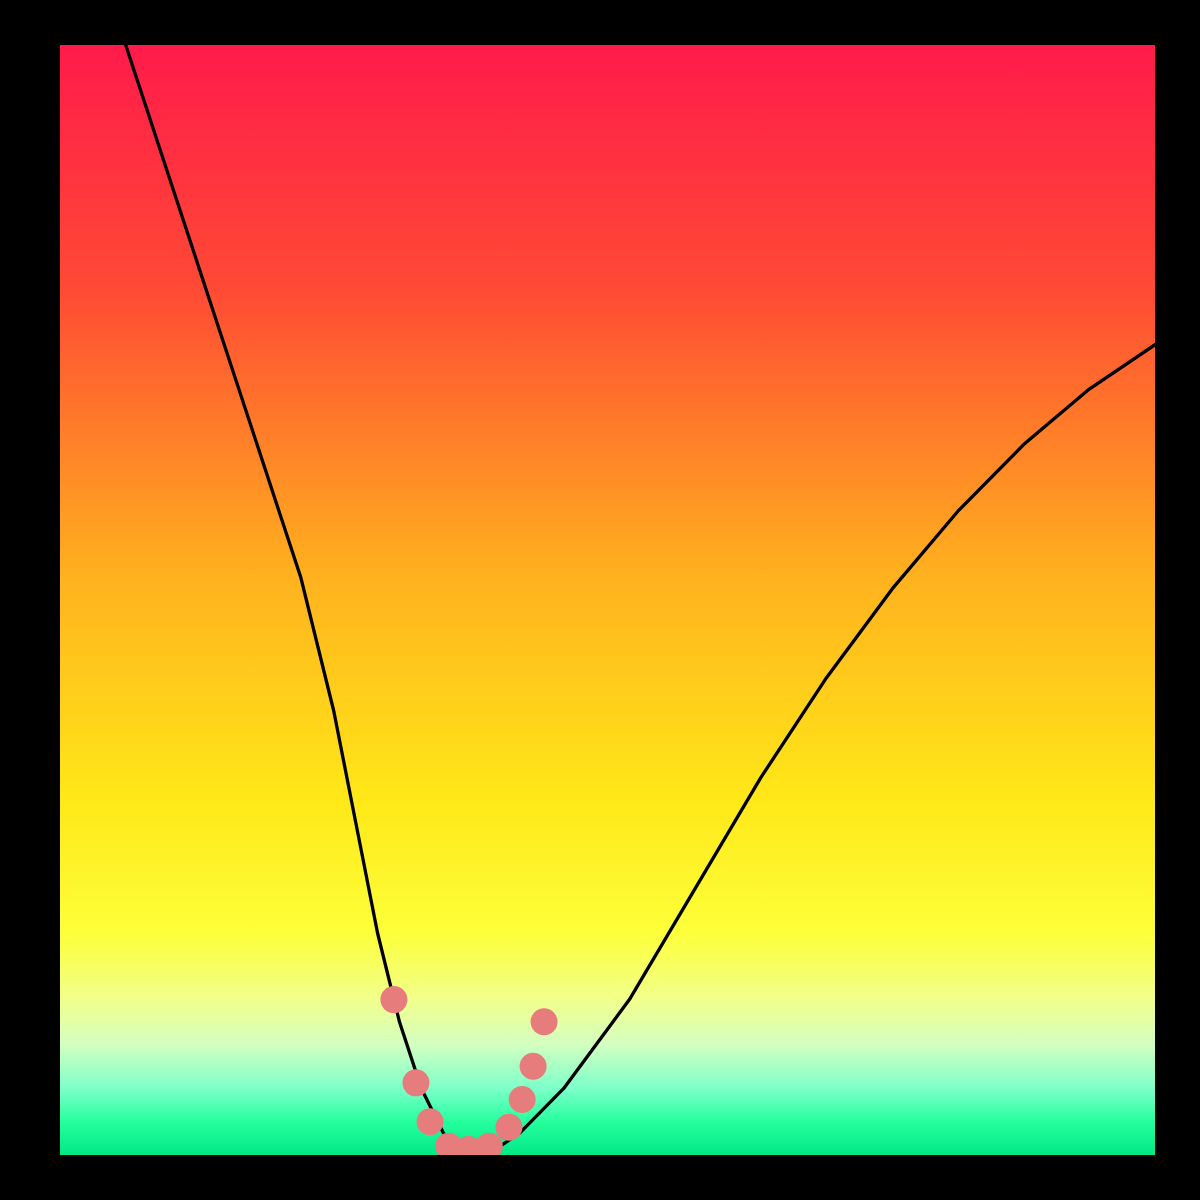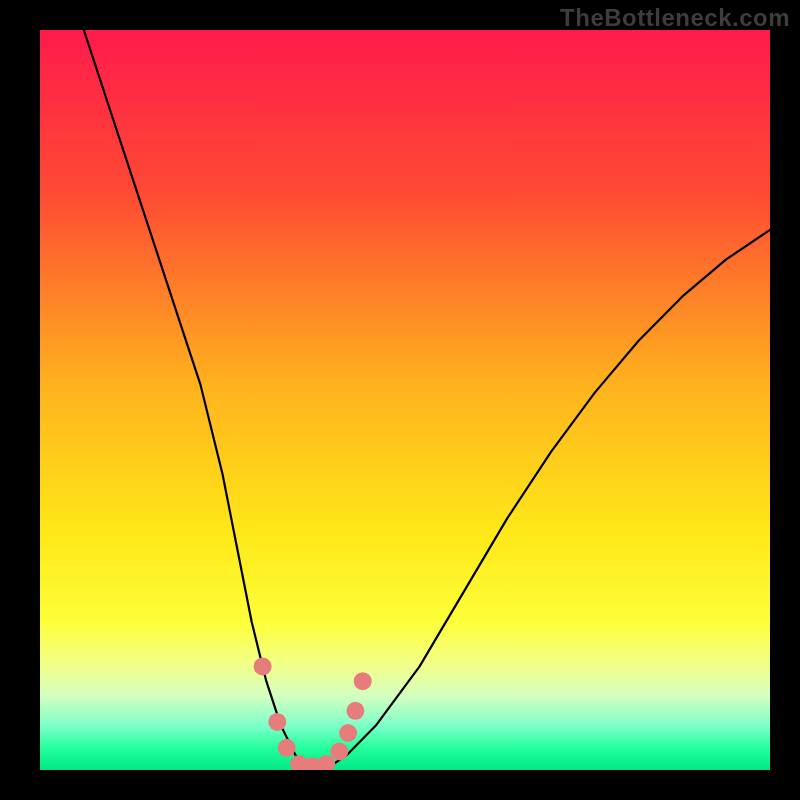--- a/index.html
+++ b/index.html
@@ -30,21 +30,20 @@
   svg {
     position: absolute;
     top: 0;
     left: 0;
   }
 </style>
 </head>
 <body>
 
 <div class="frame">
-  <div class="watermark">TheBottleneck.com</div>
 
   <svg id="chart-svg" width="800" height="800" viewBox="0 0 800 800">
     <defs>
       <linearGradient id="bg-grad" x1="0" y1="0" x2="0" y2="1">
           <stop offset="0%" stop-color="#ff1b4b"></stop>
           <stop offset="22%" stop-color="#ff4a34"></stop>
           <stop offset="48%" stop-color="#ffb21e"></stop>
           <stop offset="68%" stop-color="#ffe818"></stop>
           <stop offset="80%" stop-color="#fdff3a"></stop>
           <stop offset="86%" stop-color="#f1ff8c"></stop>

